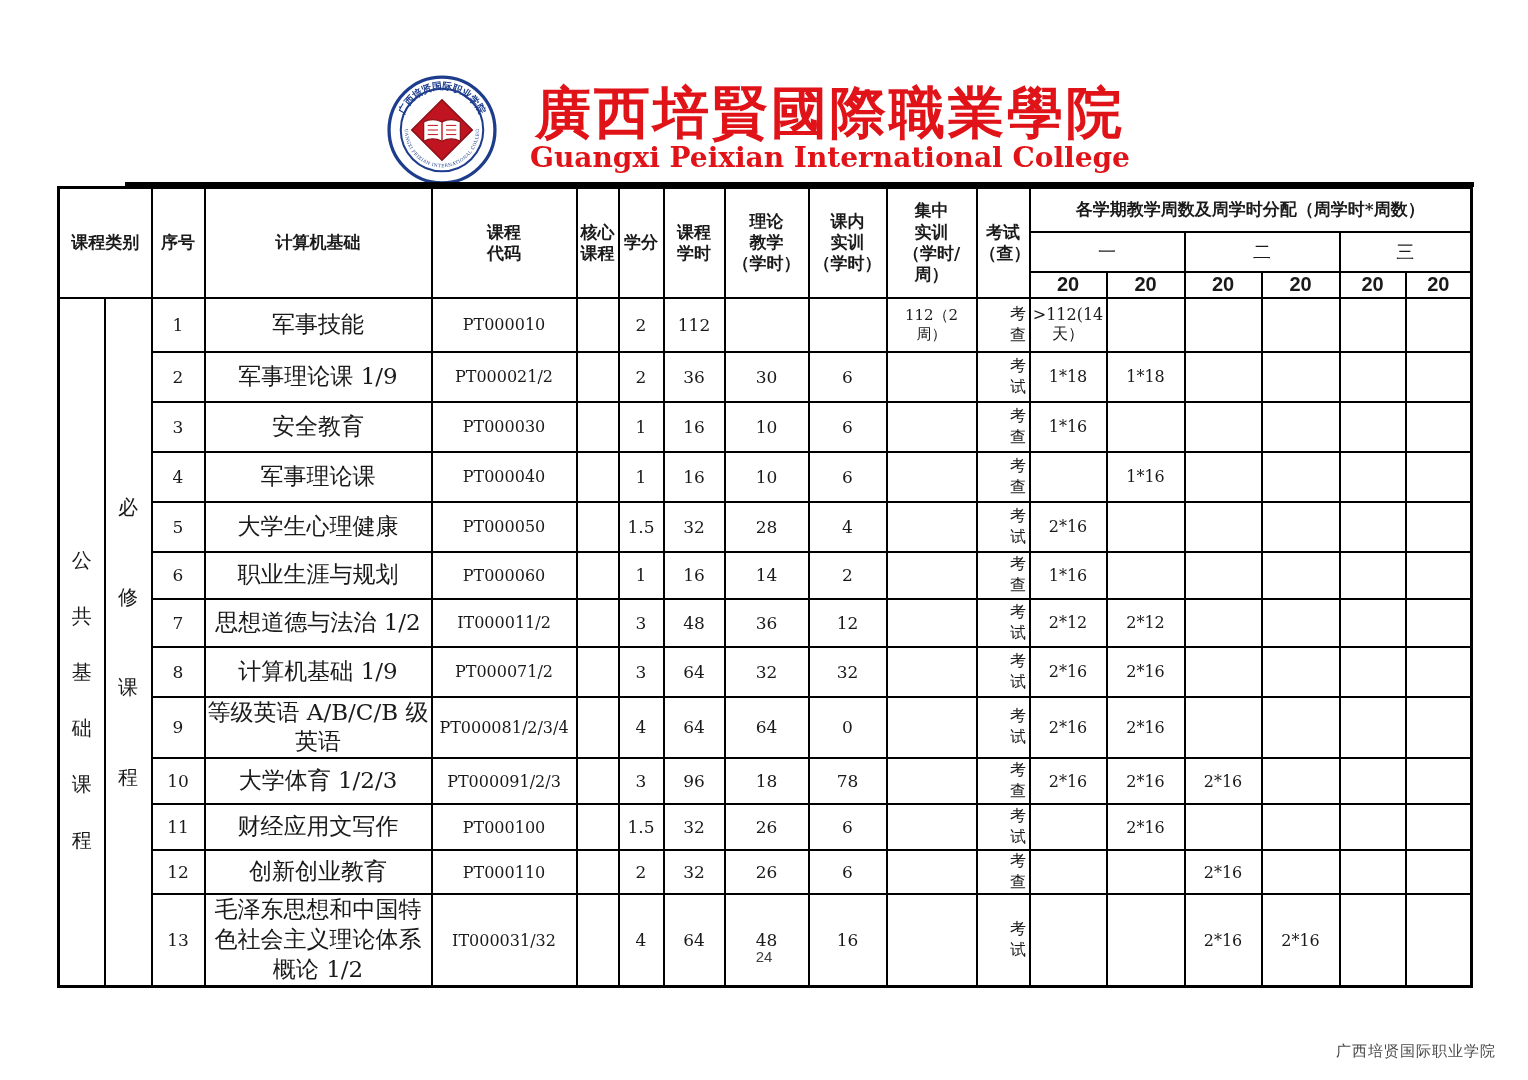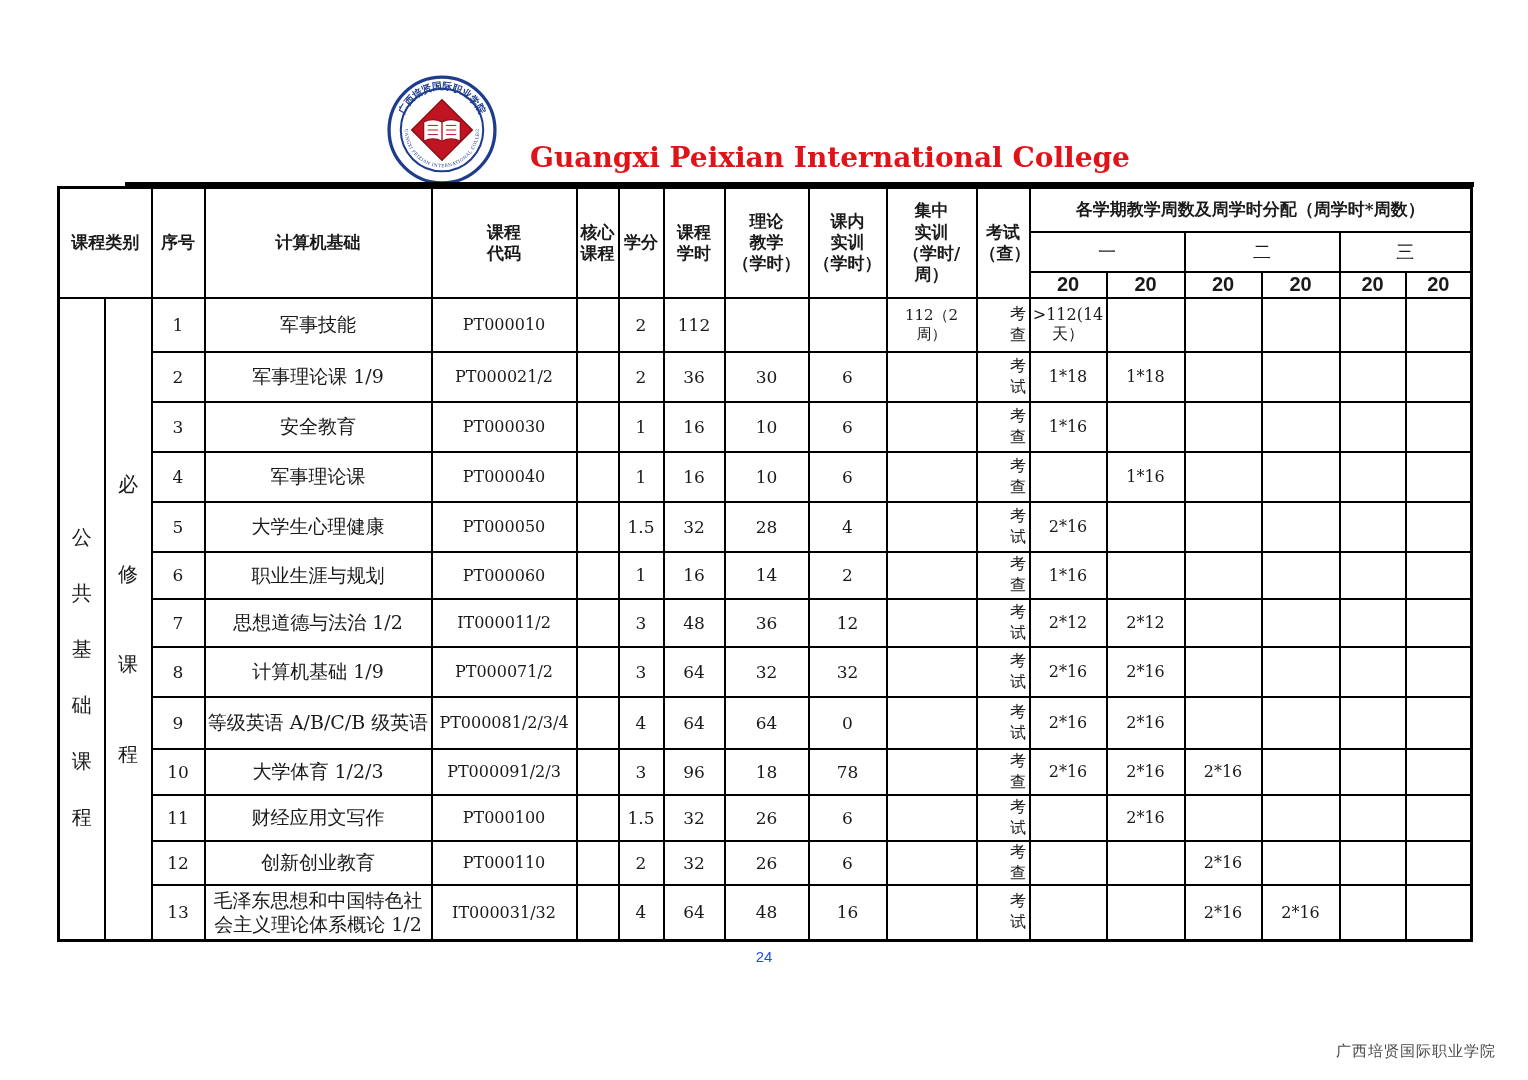--- a/index.html
+++ b/index.html
@@ -19,31 +19,31 @@
   th,td{border:2px solid #000;padding:0 2px;text-align:center;vertical-align:middle;
         overflow:hidden;font-family:"DejaVu Serif",serif;}
   th{font-size:17px;font-weight:bold;}
   td{font-size:17px;font-weight:normal;}
   .pre{white-space:pre-line;line-height:1.25;}
   .sem-name{font-size:18px;font-weight:normal;}
   .week{font-size:20px;font-weight:bold;font-family:"Liberation Sans",sans-serif;}
   td.cell-code{font-size:16px;}
   td.cell-central{font-size:15px;}
   td.cell-exam{font-size:16px;padding-left:32px;}
-  td.cell-name{font-size:19px;line-height:1.3;text-align:center;}
+  td.cell-name{font-size:23px;line-height:1.3;text-align:center;}
   td.cell-sem{font-size:16px;}
   .vcell{vertical-align:middle;}
   .vtext{display:flex;flex-direction:column;align-items:center;font-size:20px;line-height:1;}
   .vtext-group{gap:36px;transform:translateY(58px);}
   .vtext-sub{gap:70px;}
   
   .top-notch{position:absolute;left:125px;top:182px;width:1349px;height:5px;background:#000;}
   
   .page-num{position:absolute;left:0;right:0;top:948px;text-align:center;font-size:15px;
-            color:#1d4ed8;font-family:"Liberation Sans",sans-serif;}
+            color:#404040;font-family:"Liberation Sans",sans-serif;}
   .footer-college{position:absolute;right:32px;top:1042px;font-size:15px;color:#4a4a4a;
             letter-spacing:1px;font-family:"DejaVu Sans",sans-serif;}
 </style>
 </head>
 <body>
 
 <div class="page">
 
   <svg class="logo" viewBox="0 0 110 110">
     <circle cx="55" cy="55" r="52" fill="#ffffff" stroke="#1d3c8c" stroke-width="3.2"></circle>
@@ -63,20 +63,21 @@
     </g>
     <path d="M37,47 Q46,42.5 55,47 Q64,42.5 73,47 L73,66 Q64,61.5 55,66 Q46,61.5 37,66 Z" fill="#ffffff" stroke="#8c0e16" stroke-width="1.2"></path>
     <line x1="55" y1="47" x2="55" y2="66" stroke="#c01520" stroke-width="1.4"></line>
     <line x1="41" y1="50.5" x2="51" y2="50.5" stroke="#c01520" stroke-width="1"></line>
     <line x1="41" y1="55" x2="51" y2="55" stroke="#c01520" stroke-width="1"></line>
     <line x1="41" y1="59.5" x2="51" y2="59.5" stroke="#c01520" stroke-width="1"></line>
     <line x1="59" y1="50.5" x2="69" y2="50.5" stroke="#c01520" stroke-width="1"></line>
     <line x1="59" y1="55" x2="69" y2="55" stroke="#c01520" stroke-width="1"></line>
     <line x1="59" y1="59.5" x2="69" y2="59.5" stroke="#c01520" stroke-width="1"></line>
   </svg>
+  <div class="title-zh">廣西培賢國際職業學院</div>
   <div class="title-en">Guangxi Peixian International College</div>
 
   <div class="top-notch"></div>
 
   <div class="tbl-wrap">
     <table>
       <colgroup>
         <col style="width:46px">
           <col style="width:47px">
           <col style="width:53px">

